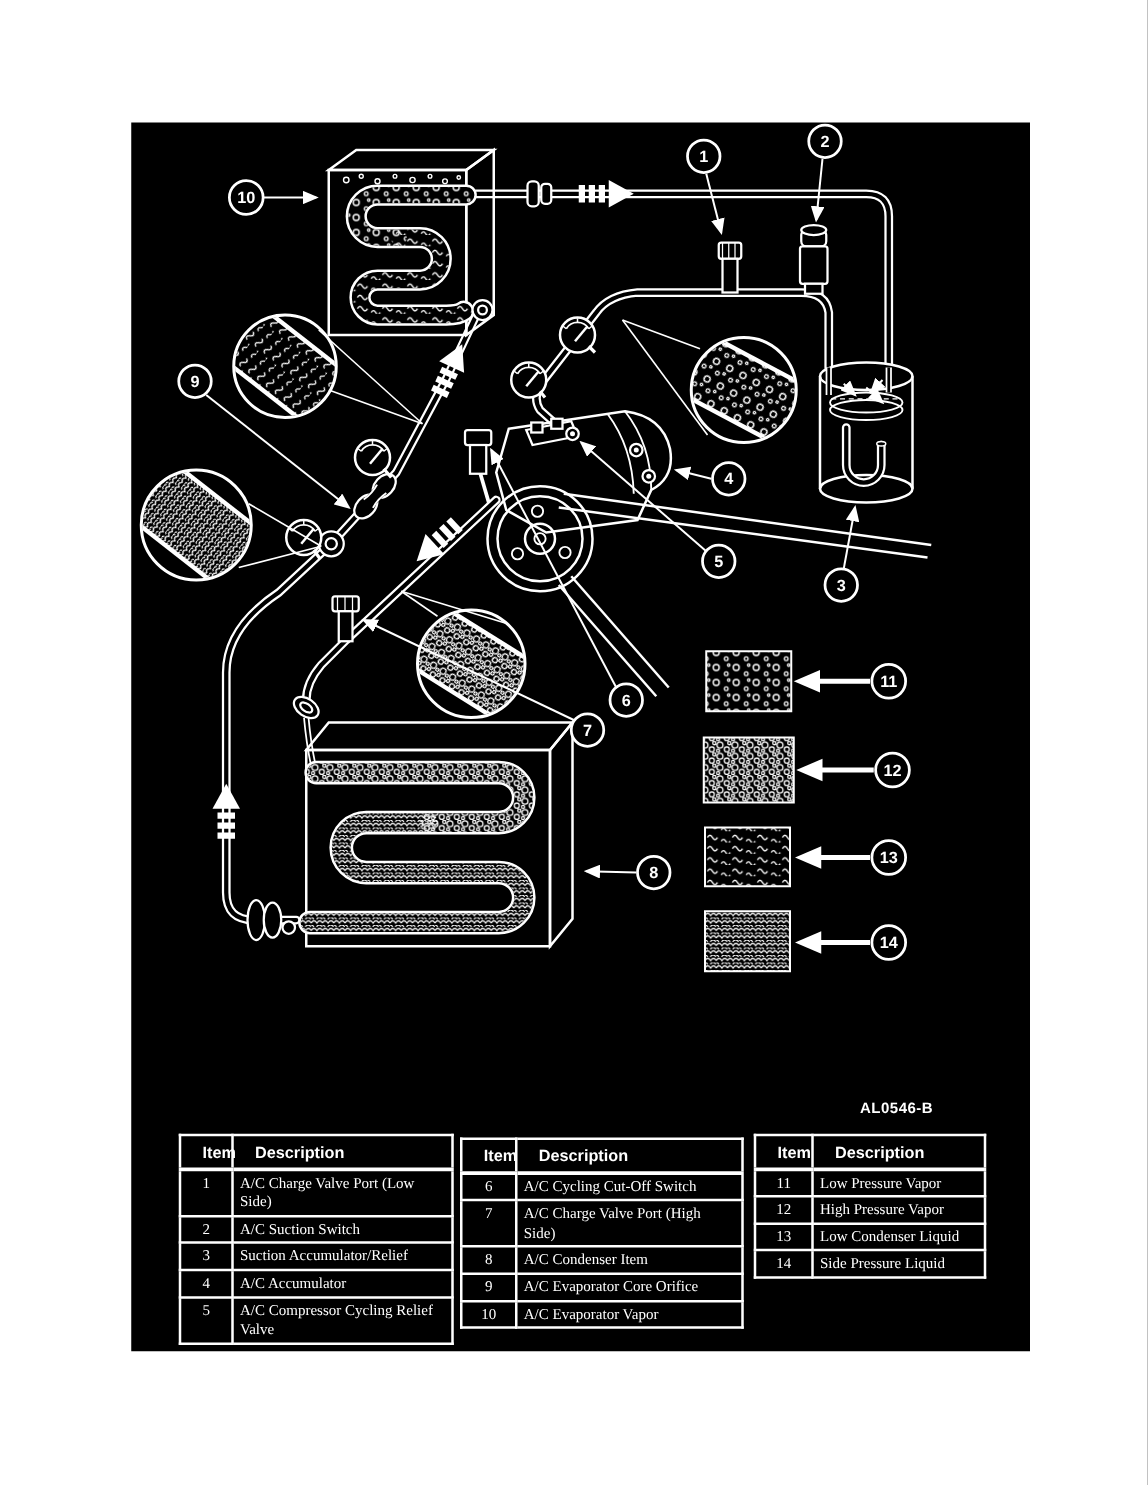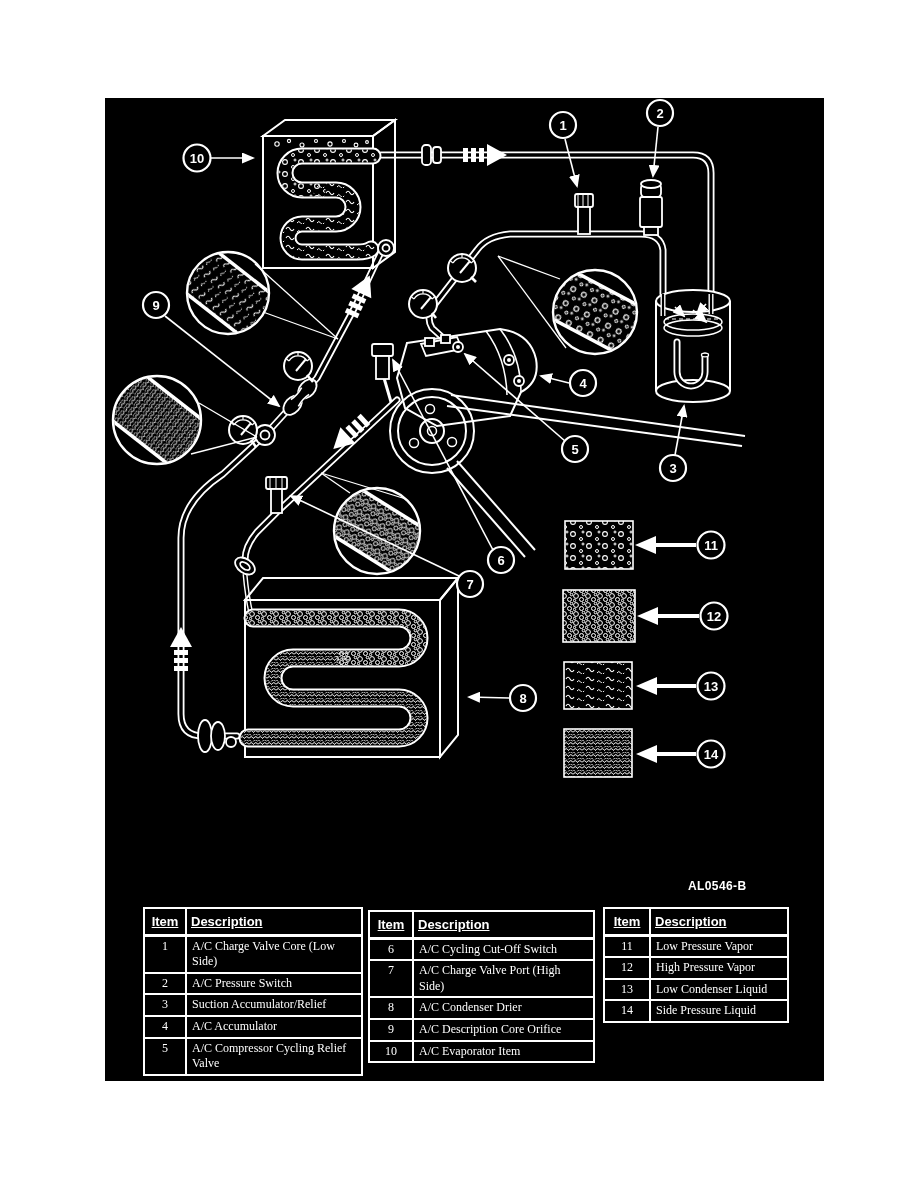--- a/index.html
+++ b/index.html
@@ -26,21 +26,21 @@
   .lead{stroke:#ffffff;stroke-width:1.6;marker-end:url(#ah);}
   .co{fill:#000000;stroke:#ffffff;stroke-width:2.2;}
   .cot{fill:#ffffff;font:700 13px "Liberation Sans",sans-serif;text-anchor:middle;}
   .codelabel{fill:#ffffff;font:700 12px "Liberation Sans",sans-serif;letter-spacing:.4px;}
   .legline{stroke:#ffffff;stroke-width:4;}
   .fa{fill:#ffffff;}
 
   
   .ltable{position:absolute;border-collapse:collapse;background:#000;color:#fff;table-layout:fixed;}
   .ltable,.ltable th,.ltable td{border:2px solid #ffffff;}
-  .ltable th{font:700 13px/1.2 "Liberation Sans",sans-serif;padding:5px 4px 4px;text-align:left;border-bottom-width:3px;text-decoration:underline;}
+  .ltable th{font:700 13px/1.2 "Liberation Sans",sans-serif;padding:5px 17px 4px;text-align:left;border-bottom-width:3px;}
   .ltable th.item{text-align:center;}
   .ltable td{font:12px/1.3 "Liberation Serif",serif;padding:2px 5px;vertical-align:top;}
   .ltable td.item{text-align:center;font-family:"Liberation Serif",serif;}
 </style>
 </head>
 <body>
 
 <div class="page">
   <div class="figure">
 
@@ -409,25 +409,25 @@
           <col style="width:42px">
           <col>
         </colgroup>
       <tbody>
           <tr>
         <th class="item">Item</th>
         <th>Description</th>
       </tr>
       <tr>
         <td class="item">1</td>
-        <td>A/C Charge Valve Core (Low Side)</td>
+        <td>A/C Charge Valve Port (Low Side)</td>
           </tr>
       <tr>
         <td class="item">2</td>
-        <td>A/C Pressure Switch</td>
+        <td>A/C Suction Switch</td>
           </tr>
       <tr>
         <td class="item">3</td>
         <td>Suction Accumulator/Relief</td>
           </tr>
       <tr>
         <td class="item">4</td>
         <td>A/C Accumulator</td>
           </tr>
       <tr>
@@ -450,29 +450,29 @@
       <tr>
         <td class="item">6</td>
         <td>A/C Cycling Cut-Off Switch</td>
           </tr>
       <tr>
         <td class="item">7</td>
         <td>A/C Charge Valve Port (High Side)</td>
           </tr>
       <tr>
         <td class="item">8</td>
-        <td>A/C Condenser Drier</td>
+        <td>A/C Condenser Item</td>
           </tr>
       <tr>
         <td class="item">9</td>
-        <td>A/C Description Core Orifice</td>
+        <td>A/C Evaporator Core Orifice</td>
           </tr>
       <tr>
         <td class="item">10</td>
-        <td>A/C Evaporator Item</td>
+        <td>A/C Evaporator Vapor</td>
           </tr>
     </tbody>
       </table>
 
     <table class="ltable" style="left:498px;top:809px;width:186px;">
       <colgroup>
           <col style="width:46px">
           <col>
         </colgroup>
       <tbody>

